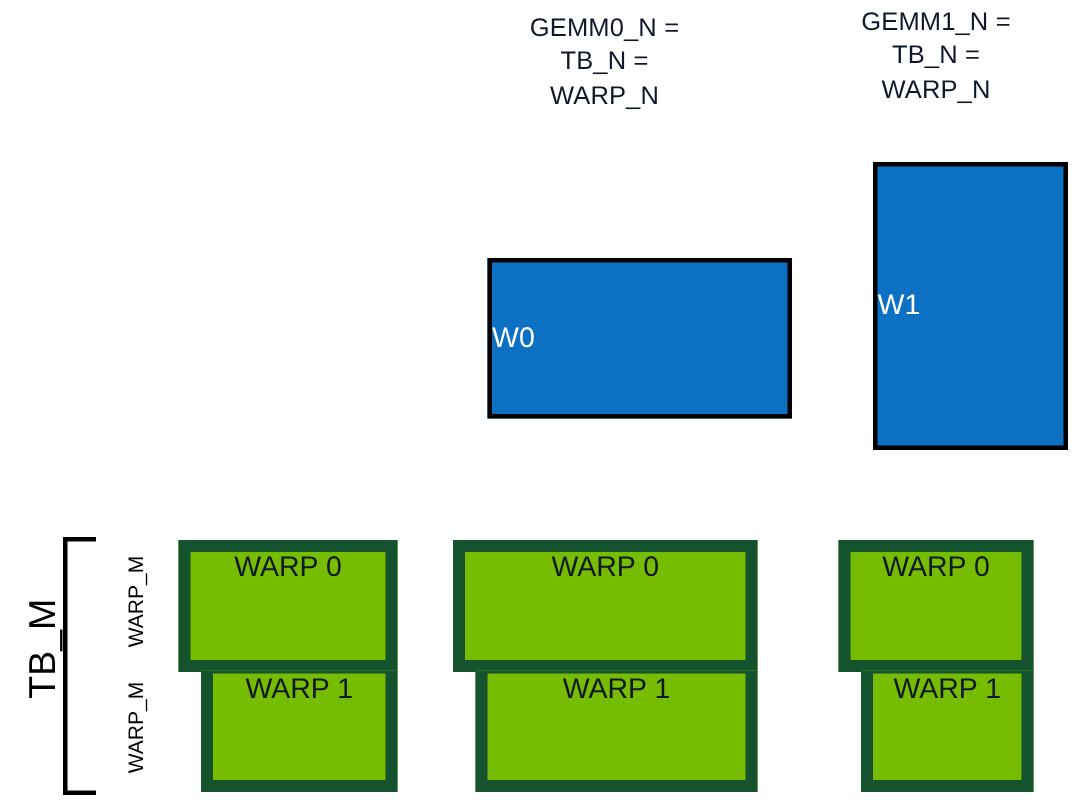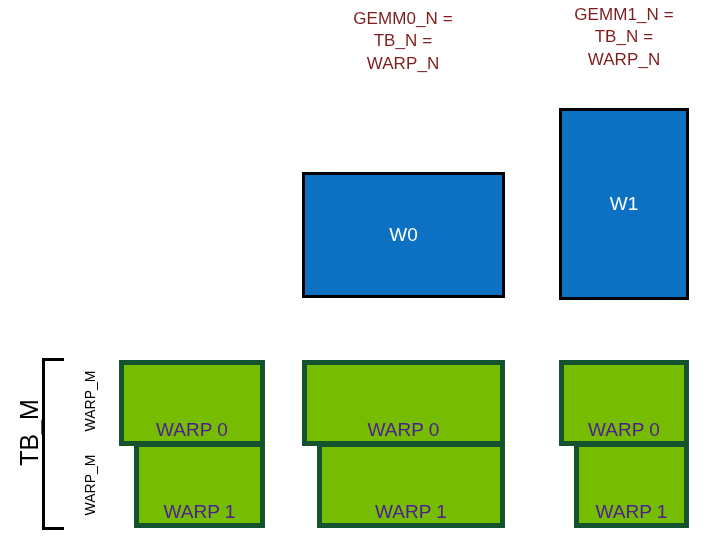--- a/index.html
+++ b/index.html
@@ -18,63 +18,63 @@
     width: 720px;
     height: 540px;
   }
 
   
   .col-caption {
     position: absolute;
     text-align: center;
     font-size: 17px;
     line-height: 1.32;
-    color: #7f1d1d;
+    color: #0f172a;
     white-space: pre-line;
     letter-spacing: 0.1px;
   }
   #caption-gemm0 { left: 302px; top: 8px; width: 202px; }
   #caption-gemm1 { left: 549px; top: 4px; width: 150px; }
 
   
   .blue-box {
     position: absolute;
     background: #0C71C3;
     border: 3px solid #000000;
     box-sizing: border-box;
     display: flex;
     align-items: center;
-    justify-content: center;
     color: #ffffff;
     font-size: 19px;
+    margin-left: 23px;
   }
-  #box-w0 { left: 302px; top: 172px; width: 203px; height: 126px; }
+  #box-w0 { left: 302px; top: 172px; width: 203px; height: 107px; }
   #box-w1 { left: 559px; top: 108px; width: 130px; height: 192px; }
 
   
   .green-col {
     position: absolute;
     top: 360px;
     height: 168px;
     display: flex;
     flex-direction: column;
   }
   #green-col-0 { left: 119px; width: 146px; }
   #green-col-1 { left: 302px; width: 203px; }
   #green-col-2 { left: 559px; width: 130px; }
 
   .green-box {
     flex: 1 1 0;
     background: #76BC00;
-    border: 5px solid #14532d;
+    border: 8px solid #14532d;
     box-sizing: border-box;
     display: flex;
-    align-items: flex-end;
+    align-items: flex-start;
     justify-content: center;
-    color: #4c1d95;
+    color: #0f172a;
     font-size: 19px;
   }
   .green-box.lower { border-top-width: 2px; margin-top: -1px; margin-left: 15px; }
 
   
   #tb-m-label {
     position: absolute;
     left: -19px;
     top: 418px;
     width: 96px;

